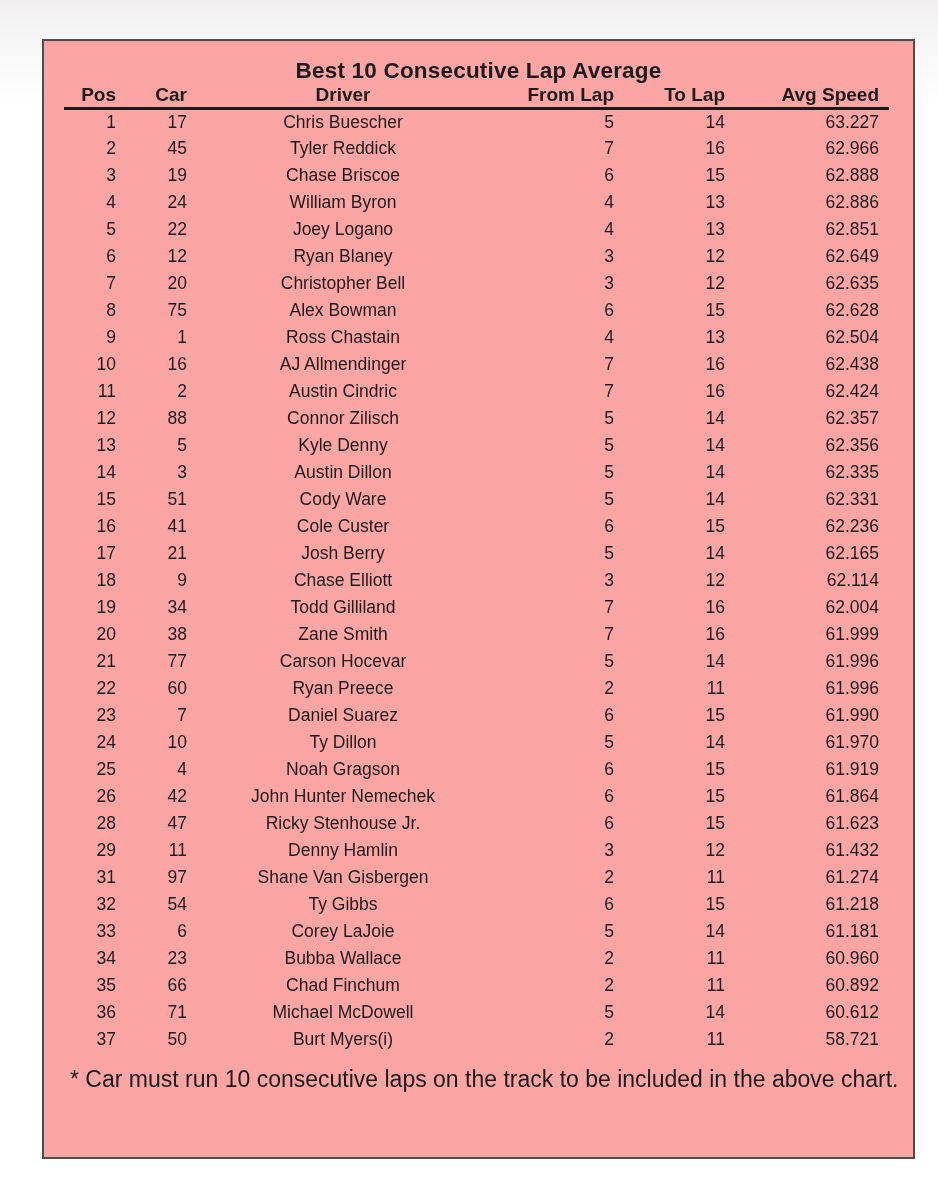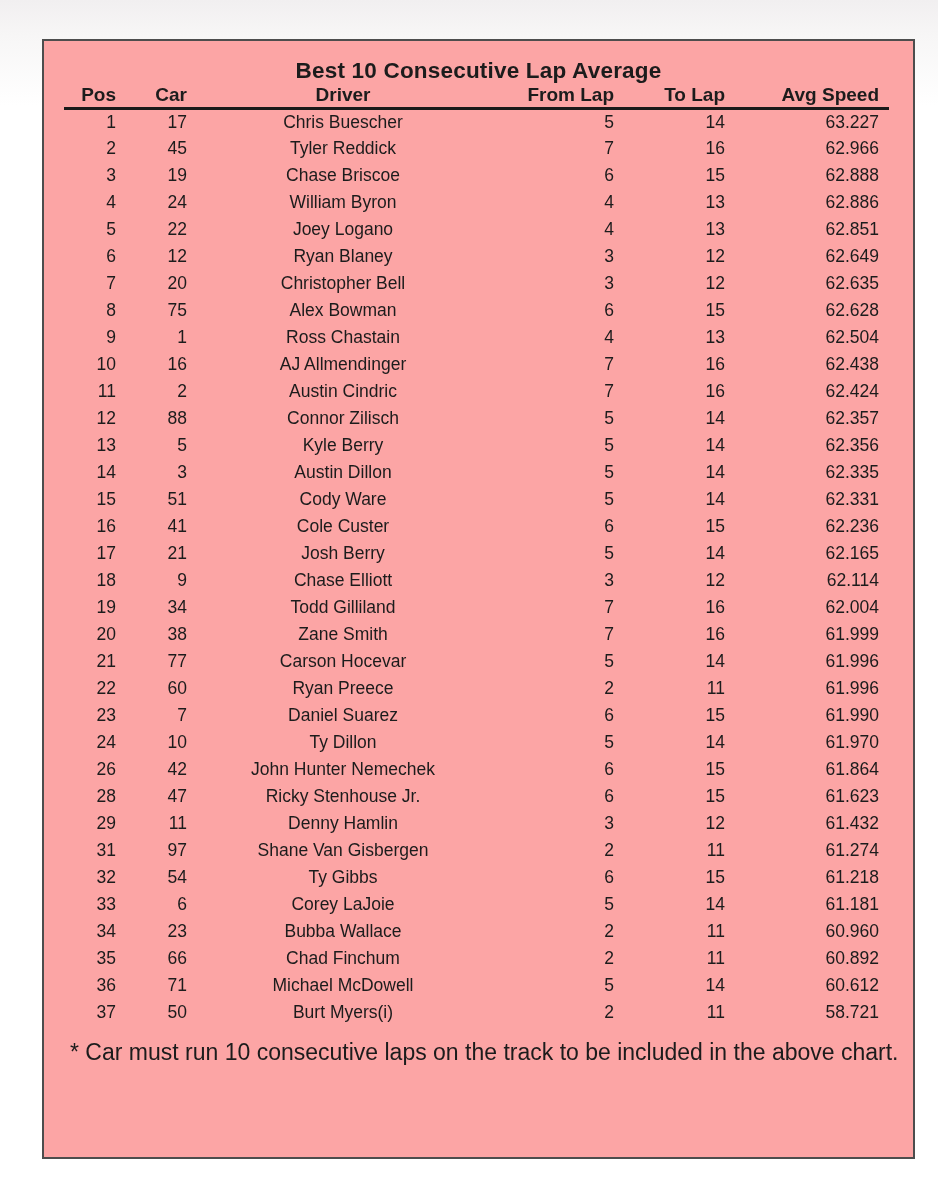--- a/index.html
+++ b/index.html
@@ -198,21 +198,21 @@
     <td>88</td>
     <td class="driver">Connor Zilisch</td>
     <td>5</td>
     <td>14</td>
     <td class="avg">62.357</td>
   </tr>
 
   <tr>
     <td>13</td>
     <td>5</td>
-    <td class="driver">Kyle Berry</td>
+    <td class="driver">Kyle Denny</td>
     <td>5</td>
     <td>14</td>
     <td class="avg">62.356</td>
   </tr>
 
   <tr>
     <td>14</td>
     <td>3</td>
     <td class="driver">Austin Dillon</td>
     <td>5</td>
@@ -303,20 +303,28 @@
 
   <tr>
     <td>24</td>
     <td>10</td>
     <td class="driver">Ty Dillon</td>
     <td>5</td>
     <td>14</td>
     <td class="avg">61.970</td>
   </tr>
 
+  <tr>
+    <td>25</td>
+    <td>4</td>
+    <td class="driver">Noah Gragson</td>
+    <td>6</td>
+    <td>15</td>
+    <td class="avg">61.919</td>
+  </tr>
 
   <tr>
     <td>26</td>
     <td>42</td>
     <td class="driver">John Hunter Nemechek</td>
     <td>6</td>
     <td>15</td>
     <td class="avg">61.864</td>
   </tr>
 

